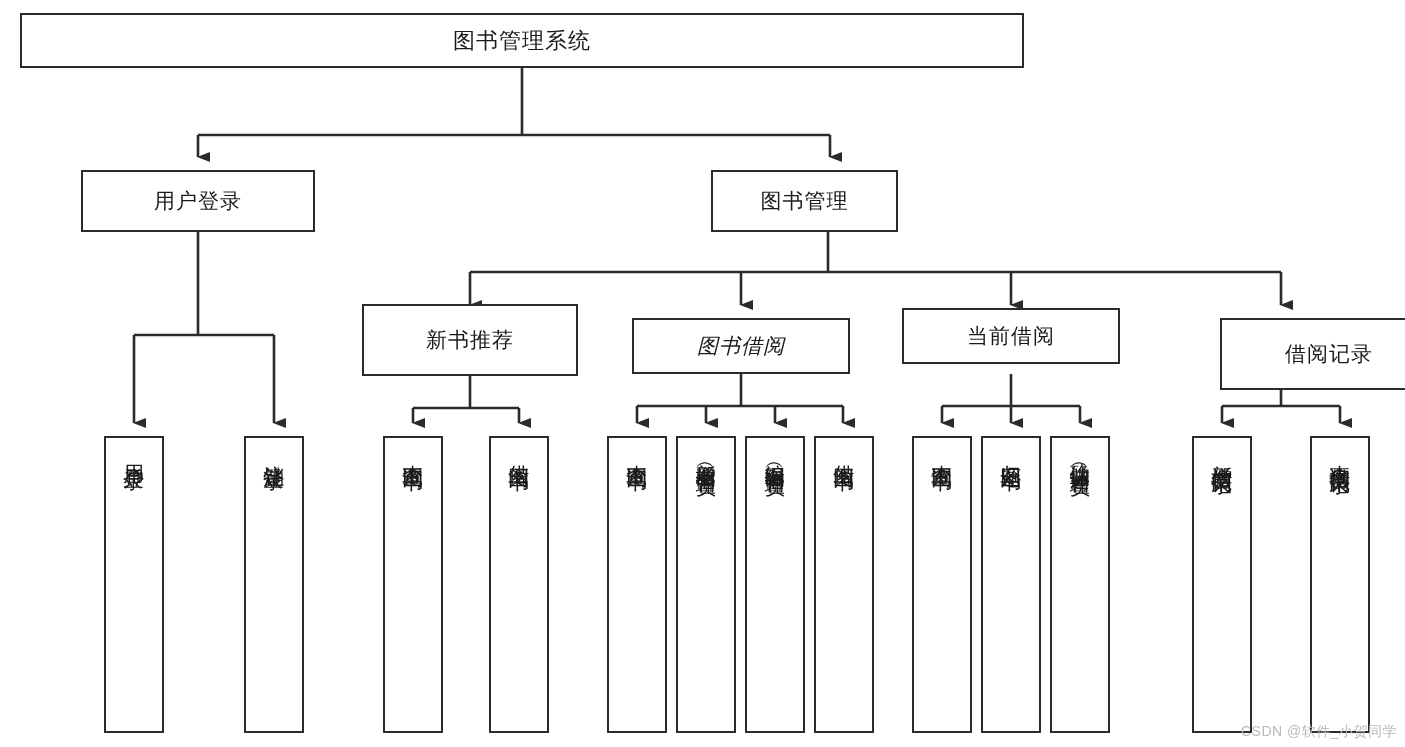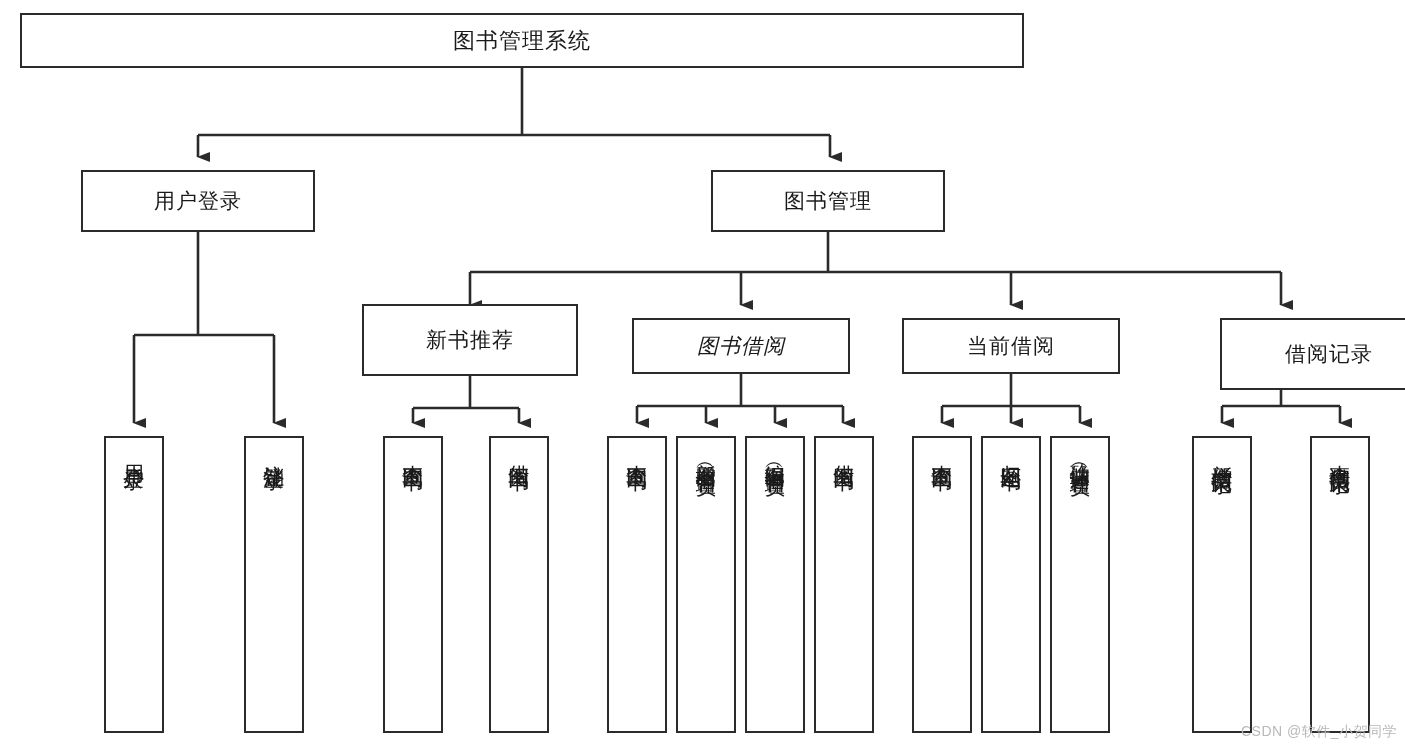--- a/index.html
+++ b/index.html
@@ -71,25 +71,25 @@
       <path d="M1281,374 L1281,406"></path>
       <path d="M1222,406 L1340,406"></path>
       <path d="M1222,406 L1222,423" marker-end="url(#ah)"></path>
       <path d="M1340,406 L1340,423" marker-end="url(#ah)"></path>
     </g>
   </svg>
 
   <div class="node title" style="left:20px;top:13px;width:1004px;height:55px;">图书管理系统</div>
 
   <div class="node h" style="left:81px;top:170px;width:234px;height:62px;">用户登录</div>
-  <div class="node h" style="left:711px;top:170px;width:234px;height:62px;">图书管理</div>
+  <div class="node h" style="left:711px;top:170px;width:187px;height:62px;">图书管理</div>
 
   <div class="node h" style="left:362px;top:304px;width:216px;height:72px;">新书推荐</div>
   <div class="node h" style="left:632px;top:318px;width:218px;height:56px;font-style:italic;">图书借阅</div>
-  <div class="node h" style="left:902px;top:318px;width:218px;height:56px;">当前借阅</div>
+  <div class="node h" style="left:902px;top:308px;width:218px;height:56px;">当前借阅</div>
   <div class="node h" style="left:1220px;top:318px;width:218px;height:72px;">借阅记录</div>
 
   <div class="node v" style="left:104px;top:436px;width:60px;height:297px;">
     <span class="vtext">用户登录</span>
   </div>
   <div class="node v" style="left:244px;top:436px;width:60px;height:297px;">
     <span class="vtext">注销登录</span>
   </div>
 
   <div class="node v" style="left:383px;top:436px;width:60px;height:297px;">

